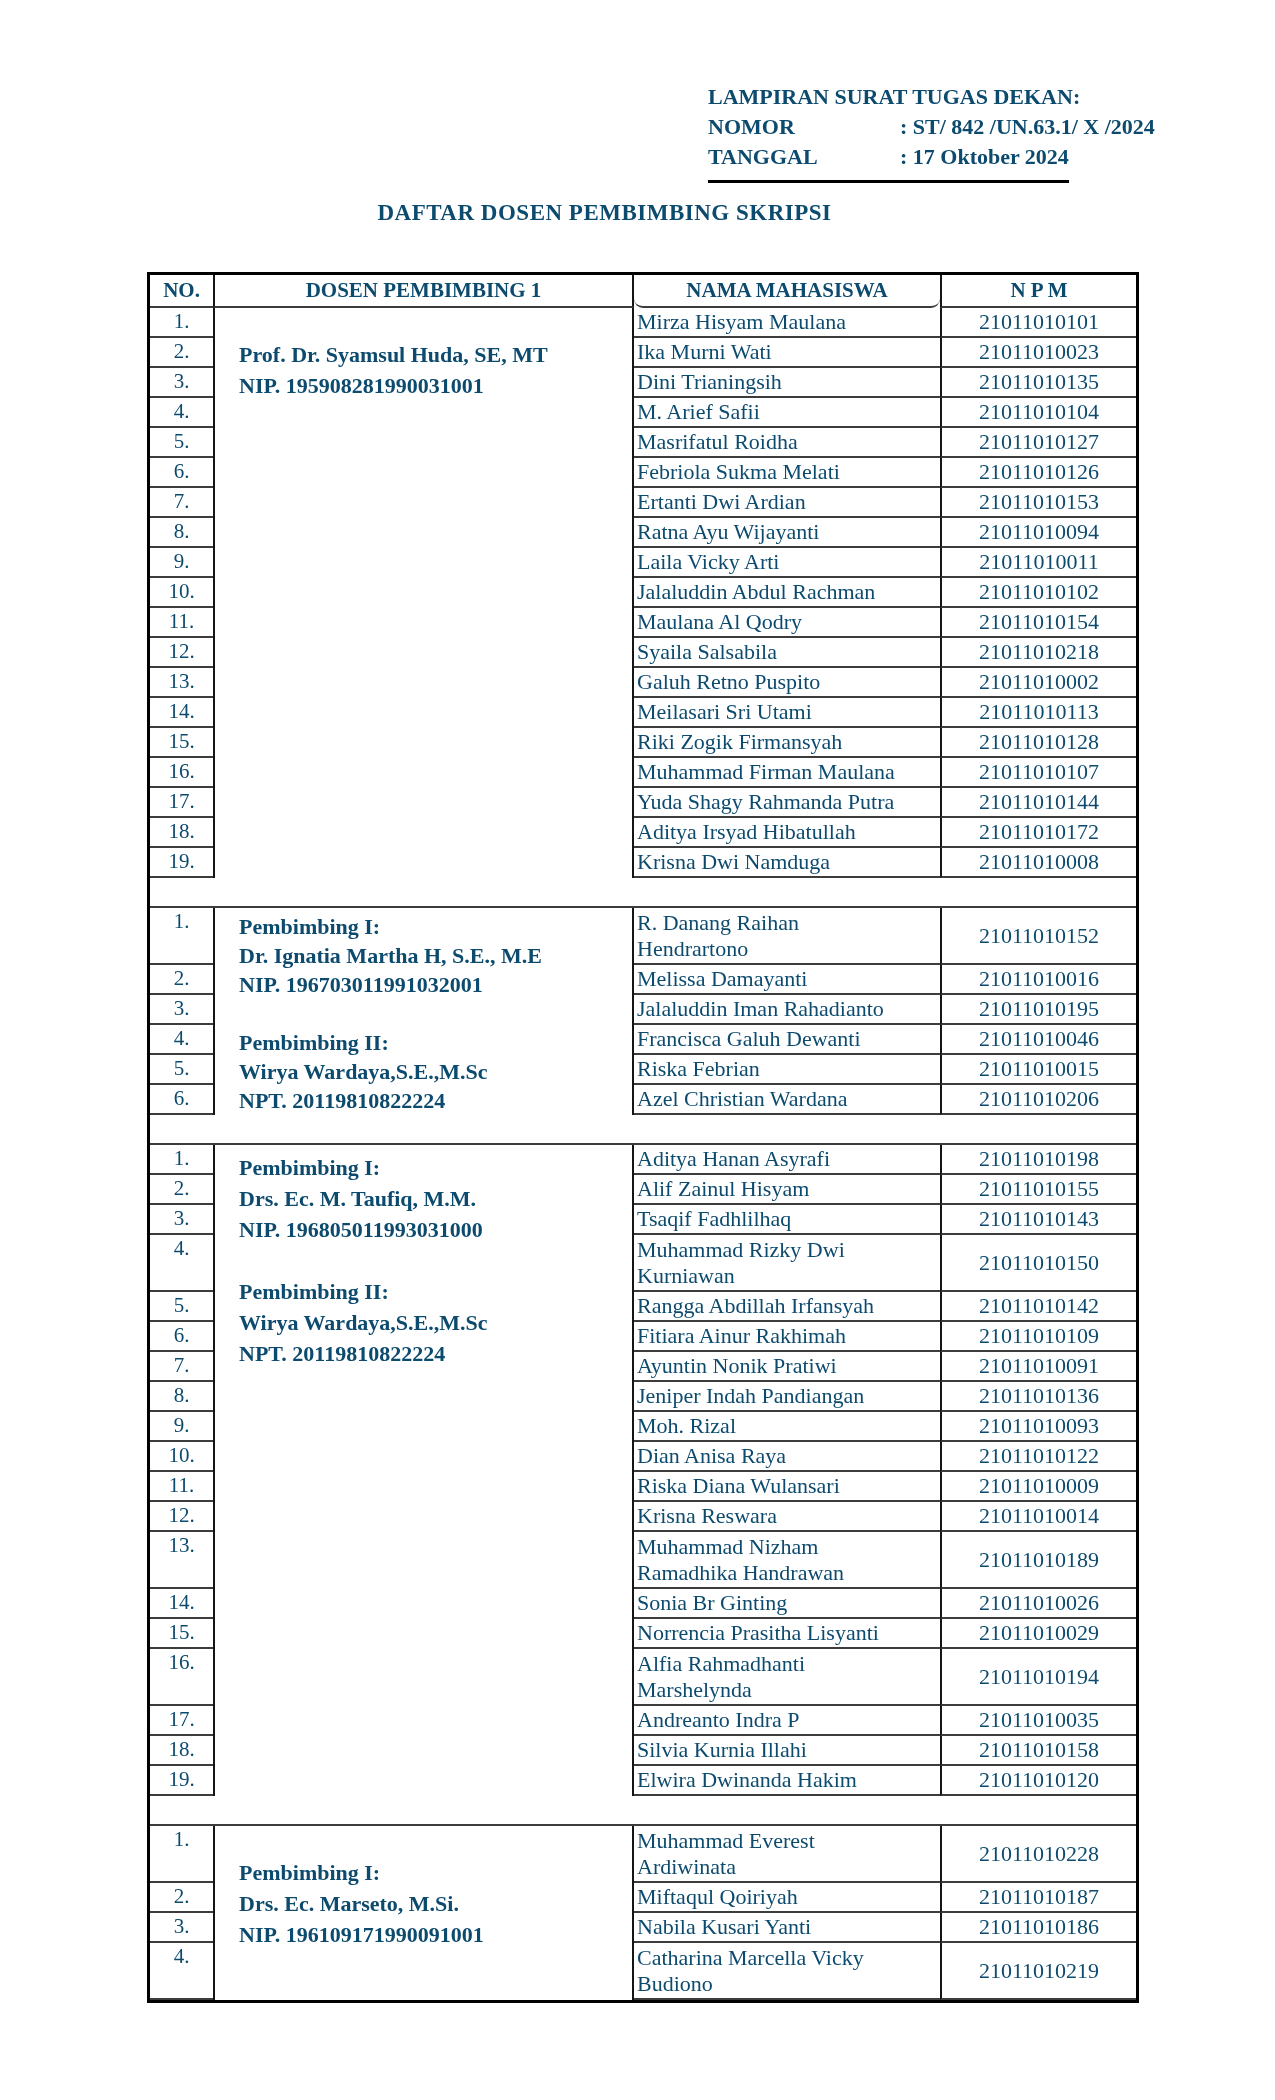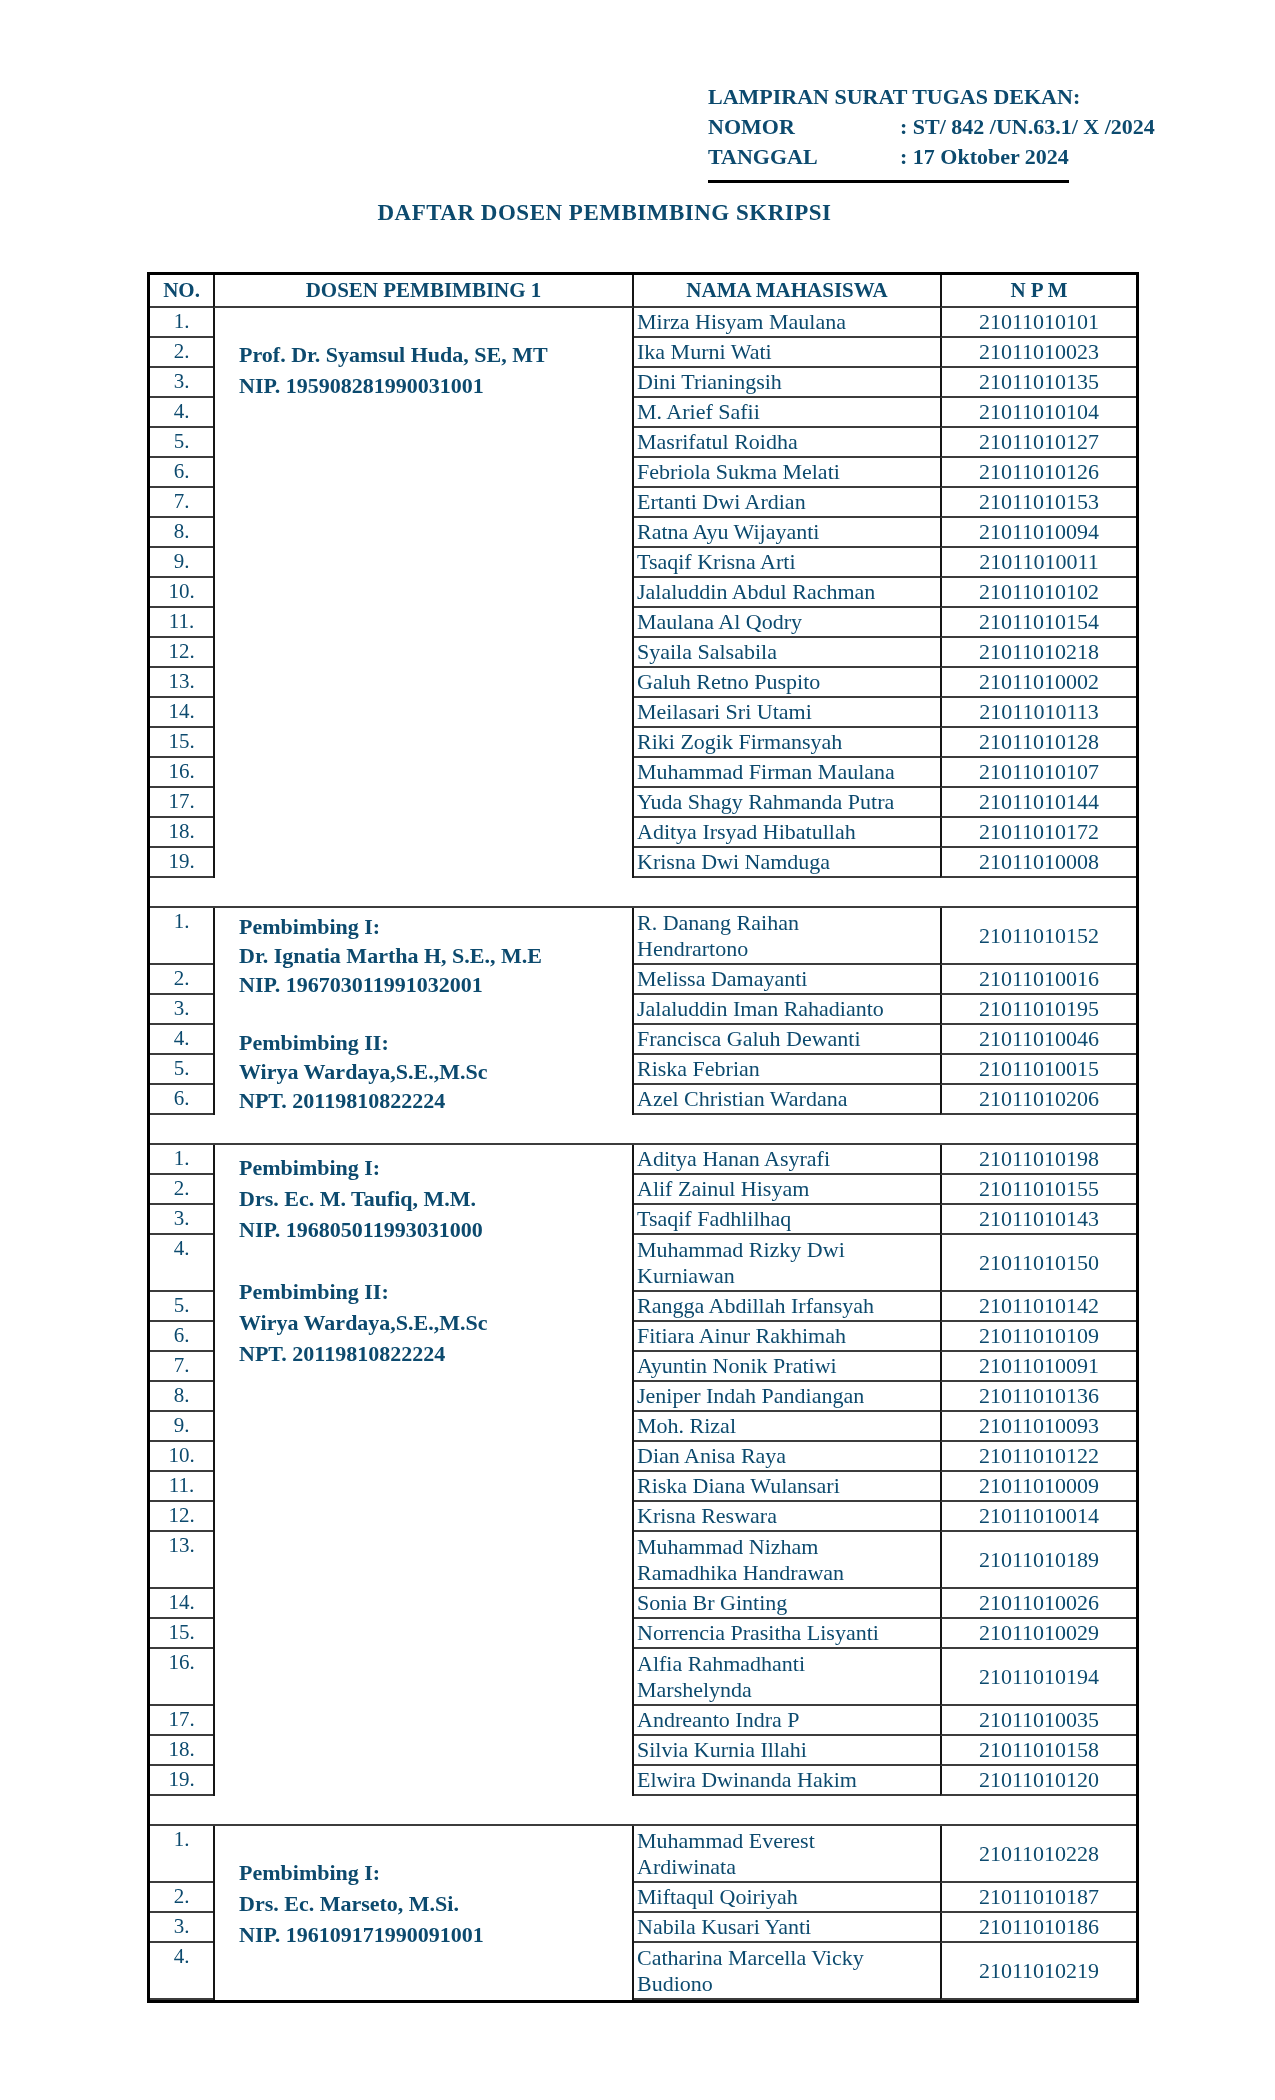--- a/index.html
+++ b/index.html
@@ -17,21 +17,21 @@
   .title{position:absolute;left:147px;top:200px;width:915px;text-align:center;
          font-weight:bold;font-size:23px;letter-spacing:.5px;}
 
   
   .table{position:absolute;left:147px;top:272px;border:3px solid #000;background:#fff;}
   .hdr{display:flex;height:33px;font-weight:bold;}
   .hcell{display:flex;align-items:center;justify-content:center;font-size:21px;
          border-bottom:2px solid #3c3c3c;}
   .w-no{width:63px;flex:0 0 63px;}
   .w-dosen{width:421px;flex:0 0 421px;border-left:2px solid #151515;border-right:2px solid #151515;}
-  .w-nama{width:306px;flex:0 0 306px;}
+  .w-nama{width:306px;flex:0 0 306px;border-radius:9px;}
   .w-npm{width:196px;flex:0 0 196px;border-left:2px solid #151515;}
 
   .block{position:relative;}
   .row{display:flex;height:30px;}
   .row.tall{height:57px;}
   .cell-no{width:63px;flex:0 0 63px;display:flex;justify-content:center;align-items:flex-start;
            font-size:21px;padding-top:1px;border-bottom:2px solid #3c3c3c;}
   .cell-sp{width:421px;flex:0 0 421px;border-left:2px solid #151515;border-right:2px solid #151515;}
   .cell-nama{width:306px;flex:0 0 306px;display:flex;align-items:center;font-size:22px;
              line-height:26px;white-space:pre-line;padding-left:3px;border-bottom:2px solid #3c3c3c;}
@@ -120,21 +120,21 @@
           </div>
           <div class="row">
             <div class="cell-no">8.</div>
             <div class="cell-sp"></div>
             <div class="cell-nama">Ratna Ayu Wijayanti</div>
             <div class="cell-npm">21011010094</div>
           </div>
           <div class="row">
             <div class="cell-no">9.</div>
             <div class="cell-sp"></div>
-            <div class="cell-nama">Tsaqif Krisna Arti</div>
+            <div class="cell-nama">Laila Vicky Arti</div>
             <div class="cell-npm">21011010011</div>
           </div>
           <div class="row">
             <div class="cell-no">10.</div>
             <div class="cell-sp"></div>
             <div class="cell-nama">Jalaluddin Abdul Rachman</div>
             <div class="cell-npm">21011010102</div>
           </div>
           <div class="row">
             <div class="cell-no">11.</div>

